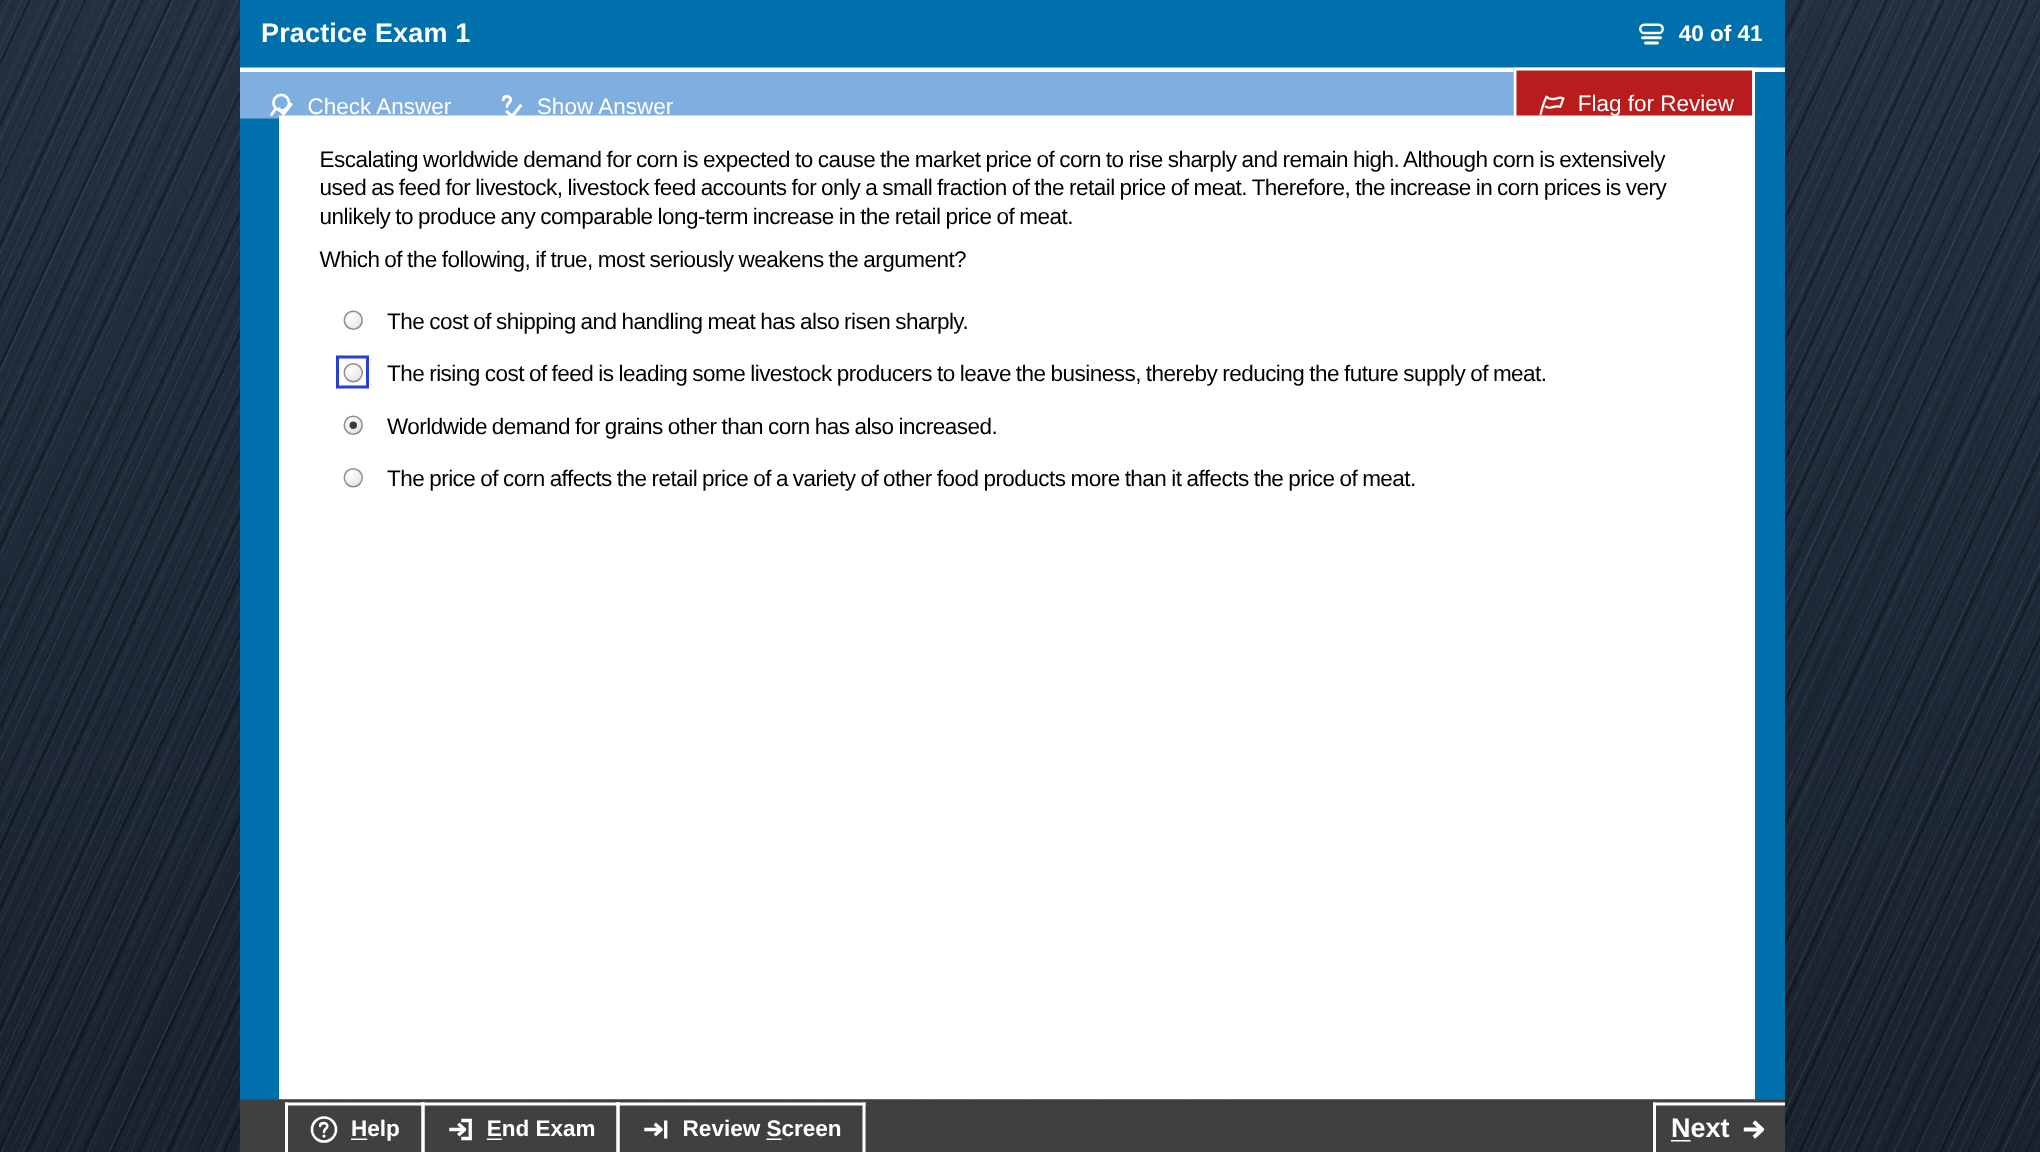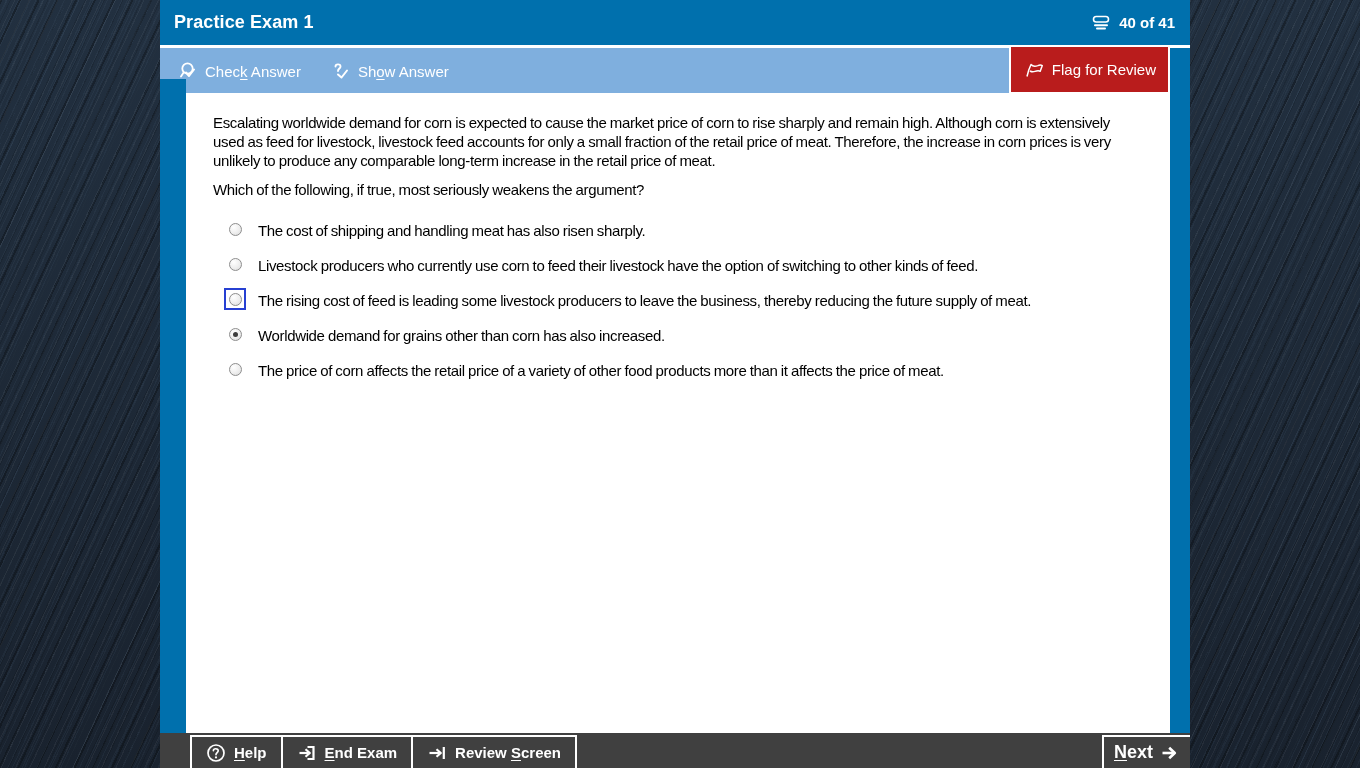--- a/index.html
+++ b/index.html
@@ -39,21 +39,21 @@
   }
   .lbl, .lbl * { white-space:pre; }
   .ak { text-decoration:underline; text-underline-offset:2px; }
 
   
   .left-strip  { position:absolute; left:0; top:79px; width:26px; bottom:0; background:#0070ad; }
   .right-strip { position:absolute; left:1010px; top:48px; width:20px; bottom:0; background:#0070ad; }
 
   
   .content {
-    position:absolute; left:26px; top:93px; width:984px; bottom:35px;
+    position:absolute; left:26px; top:77px; width:984px; bottom:35px;
     background:#ffffff; color:#000; overflow:hidden;
   }
   .qtext { font-size:15px; line-height:19px; letter-spacing:-0.35px; word-spacing:-0.5px; }
   .stem   { margin:20px 27px 0; max-width:932px; }
   .prompt { margin:10px 27px 0; max-width:932px; }
   .options { margin-top:21px; }
   .option { display:flex; align-items:center; margin:0 27px 15px 27px; }
   .radio-outer {
     flex:none; width:22px; height:22px; margin-left:11px; margin-top:-2px;
     display:flex; align-items:center; justify-content:center;
@@ -136,26 +136,20 @@
     <p class="qtext stem">Escalating worldwide demand for corn is expected to cause the market price of corn to rise sharply and remain high. Although corn is extensively used as feed for livestock, livestock feed accounts for only a small fraction of the retail price of meat. Therefore, the increase in corn prices is very unlikely to produce any comparable long-term increase in the retail price of meat.</p>
     <p class="qtext prompt">Which of the following, if true, most seriously weakens the argument?</p>
 
     <div class="options">
       <div class="option">
         <span class="radio-outer">
             <span class="radio"></span>
           </span>
         <span class="qtext option-text">The cost of shipping and handling meat has also risen sharply.</span>
       </div>
-      <div class="option">
-        <span class="radio-outer">
-            <span class="radio"></span>
-          </span>
-        <span class="qtext option-text">Livestock producers who currently use corn to feed their livestock have the option of switching to other kinds of feed.</span>
-      </div>
       <div class="option focused">
         <span class="radio-outer">
             <span class="radio"></span>
           </span>
         <span class="qtext option-text">The rising cost of feed is leading some livestock producers to leave the business, thereby reducing the future supply of meat.</span>
       </div>
       <div class="option selected">
         <span class="radio-outer">
             <span class="radio"></span>
           </span>

